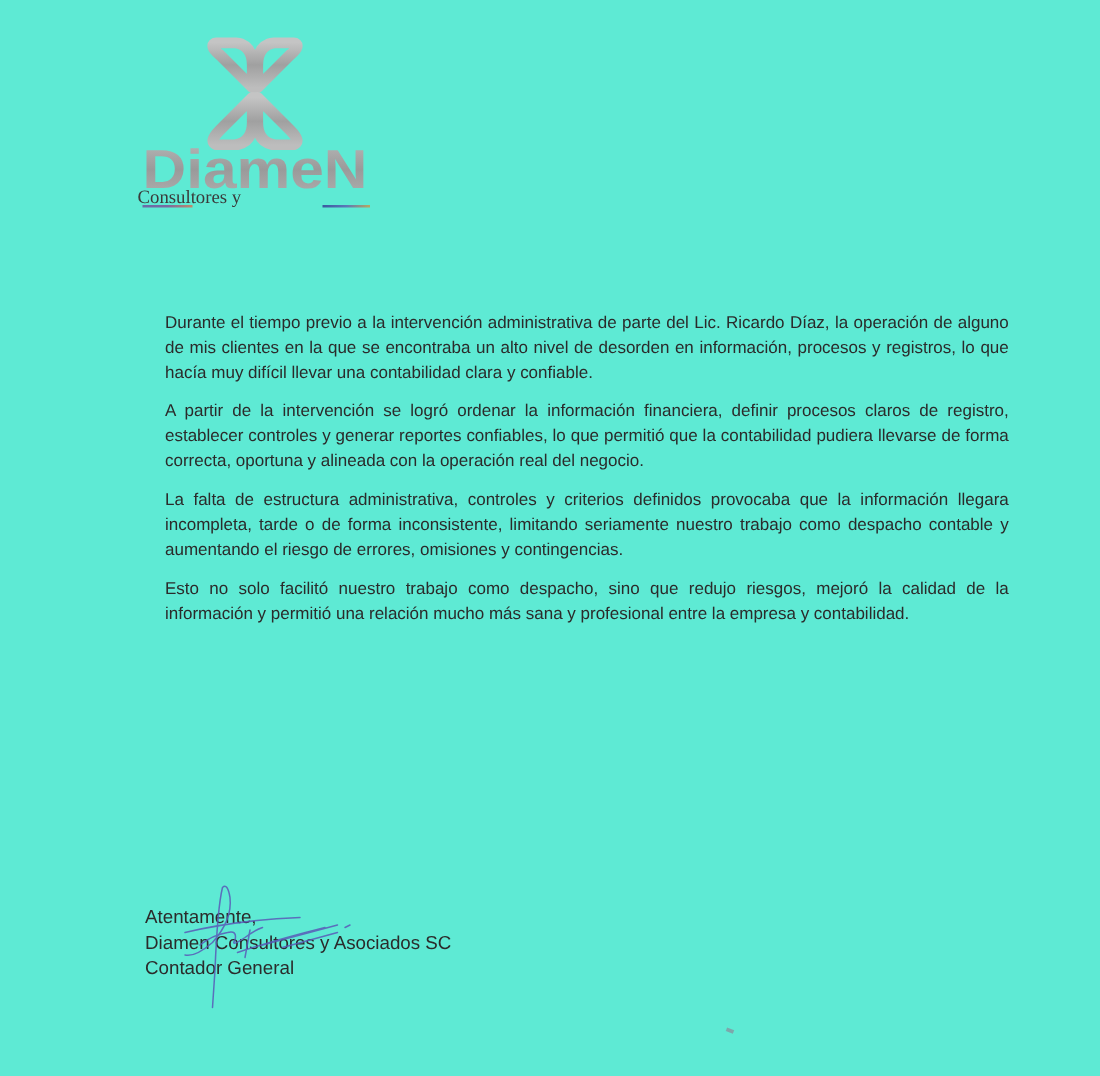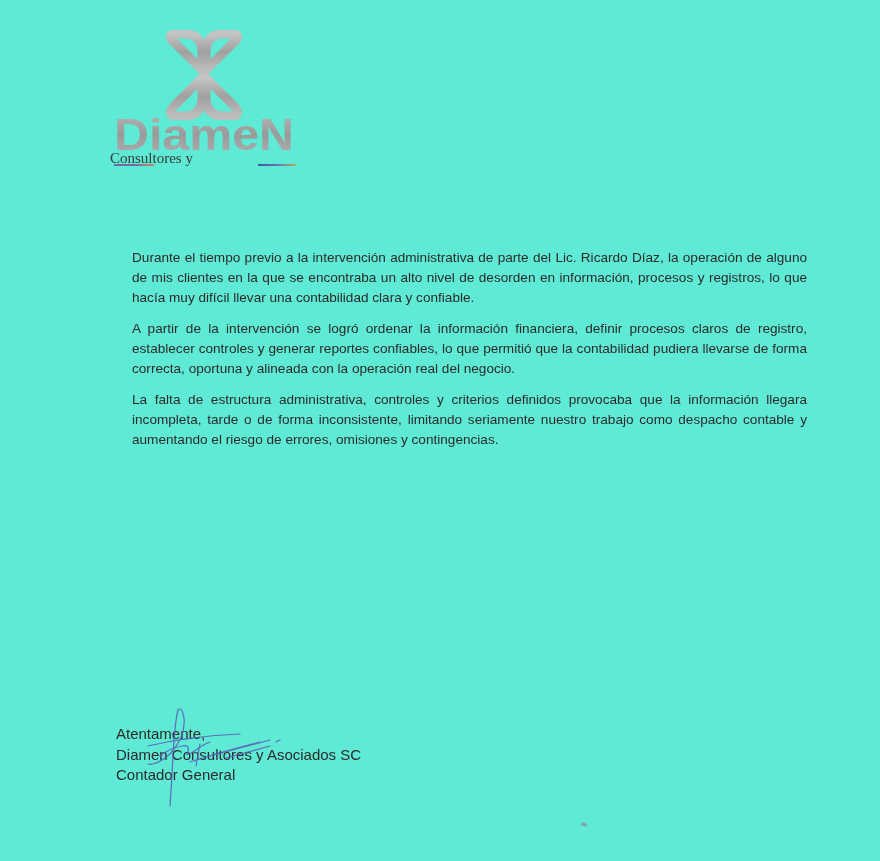--- a/index.html
+++ b/index.html
@@ -153,20 +153,21 @@
     </svg>
     <div class="logo-line left"></div>
     <div class="logo-line right"></div>
     <div class="logo-sub l1">Consultores y</div>
   </div>
 
   <div class="body-text">
     <p>Durante el tiempo previo a la intervención administrativa de parte del Lic. Ricardo Díaz, la operación de alguno de mis clientes en la que se encontraba un alto nivel de desorden en información, procesos y registros, lo que hacía muy difícil llevar una contabilidad clara y confiable.</p>
     <p>A partir de la intervención se logró ordenar la información financiera, definir procesos claros de registro, establecer controles y generar reportes confiables, lo que permitió que la contabilidad pudiera llevarse de forma correcta, oportuna y alineada con la operación real del negocio.</p>
     <p>La falta de estructura administrativa, controles y criterios definidos provocaba que la información llegara incompleta, tarde o de forma inconsistente, limitando seriamente nuestro trabajo como despacho contable y aumentando el riesgo de errores, omisiones y contingencias.</p>
+    <p>Esto no solo facilitó nuestro trabajo como despacho, sino que redujo riesgos, mejoró la calidad de la información y permitió una relación mucho más sana y profesional entre la empresa y contabilidad.</p>
   </div>
 
   <div class="signature">
     <div>Atentamente,</div>
     <div>Diamen Consultores y Asociados SC</div>
     <div>Contador General</div>
   </div>
 
   <svg class="sig-scribble" viewBox="0 0 160 110">
     <g fill="none" stroke="#5a5ab8" stroke-width="1.2" stroke-linecap="round" opacity="0.85">

